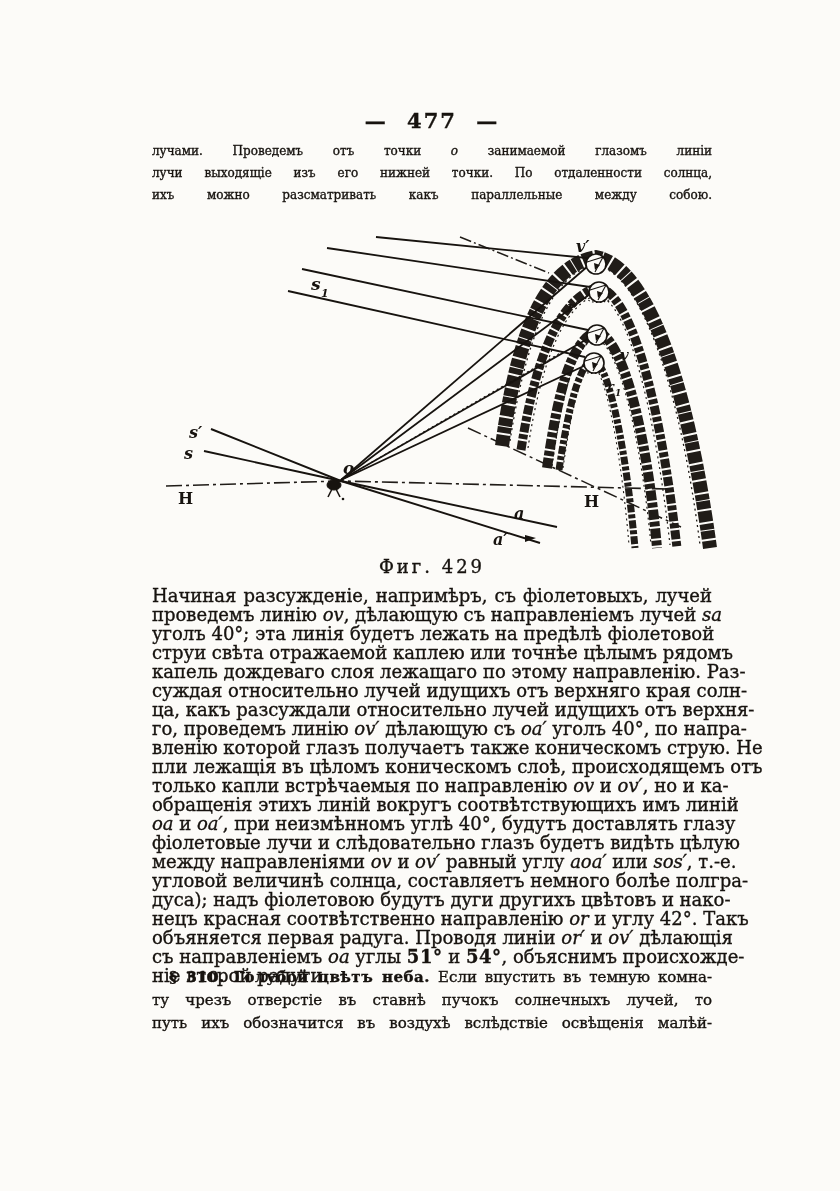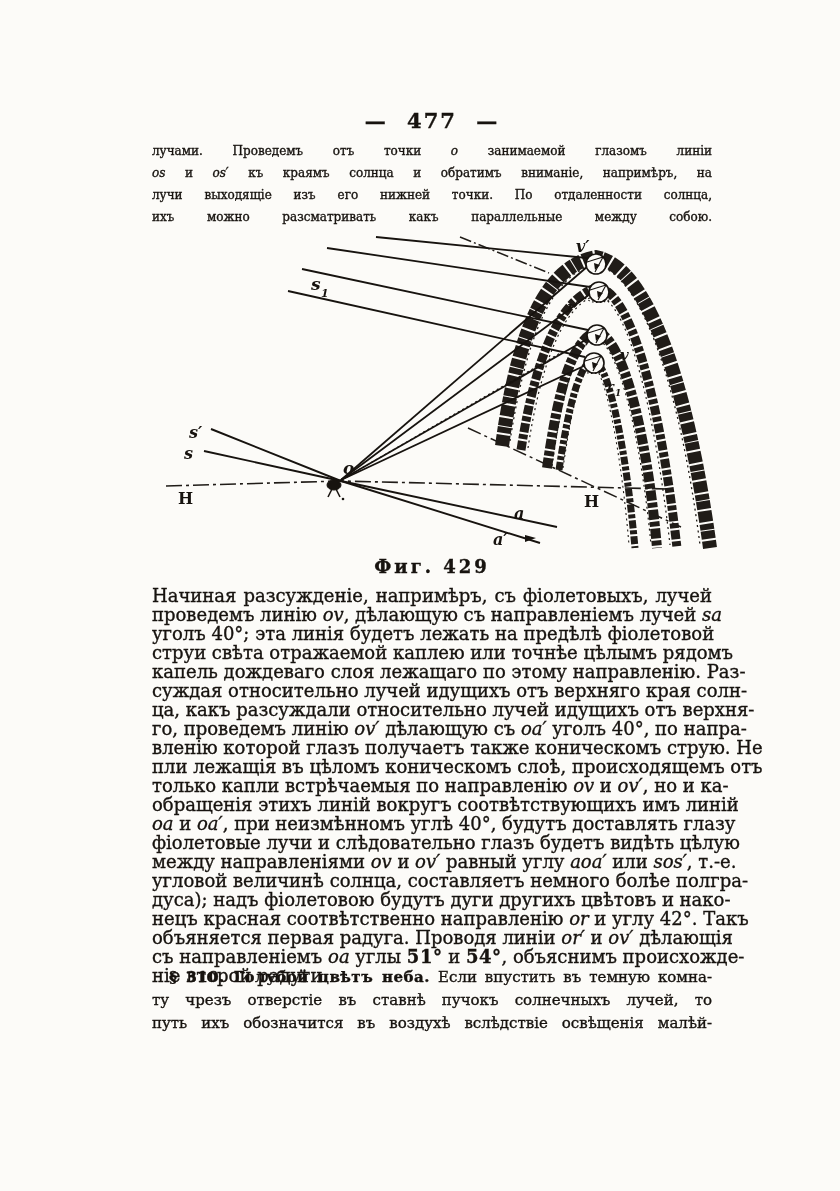--- a/index.html
+++ b/index.html
@@ -23,36 +23,35 @@
   .line{
     text-align:justify;text-align-last:justify;
     white-space:nowrap;overflow:visible;
   }
   .line.pend{text-align-last:left;}
   .line.indent{text-indent:17px;}
   .line i{font-style:italic;}
   .line b{font-weight:700;letter-spacing:0.5px;}
   #figure-caption{
     position:absolute;left:152px;top:556px;width:560px;
-    text-align:center;font-size:18px;font-weight:700;letter-spacing:3px;
+    text-align:center;font-size:18px;font-weight:400;letter-spacing:3px;
   }
   #figure-429{position:absolute;left:160px;top:228px;}
   #figure-429 text{
     font-family:"DejaVu Serif","Liberation Serif",serif;
     fill:#17130f;font-weight:600;
   }
 </style>
 </head>
 <body>
 
 <div id="page-number" class="ink">— 477 —</div>
 
 <div id="p1" class="para ink">
     <div class="line">лучами.  Проведемъ  отъ точки <i>o</i> занимаемой  глазомъ линіи</div>
-    <div class="line"><i>os</i> и <i>os′</i> къ краямъ солнца и обратимъ вниманіе, напримѣръ, на</div>
     <div class="line">лучи выходящіе изъ его нижней точки.  По отдаленности солнца,</div>
     <div class="line">ихъ можно  разсматривать  какъ  параллельные  между собою.</div>
   </div>
 
 <svg id="figure-429" width="560" height="326" viewBox="160 228 560 326" preserveAspectRatio="none">
 
   <g fill="none" stroke="#201c18" stroke-linecap="butt">
     <path d="M 502 446 C 518 330 546 266 596 257 C 652 268 690 402 710 548" stroke-width="14" stroke-dasharray="11 2 6 1 8 2"></path>
     <path d="M 510 441 C 526 338 552 272 596 265 C 646 275 682 404 700 545" stroke-width="1.3" stroke-dasharray="2 3.5"></path>
     <path d="M 521 450 C 536 352 562 296 599 287 C 634 296 662 416 677 548" stroke-width="9" stroke-dasharray="9 2 5 2"></path>

